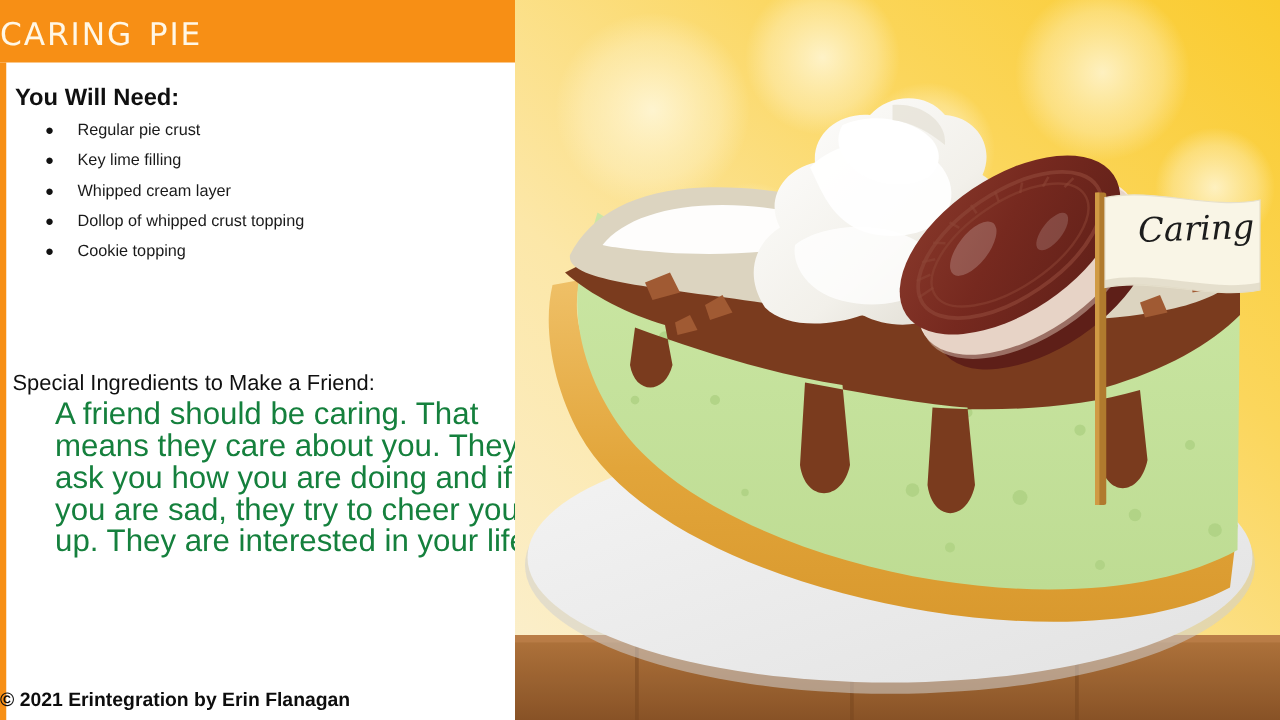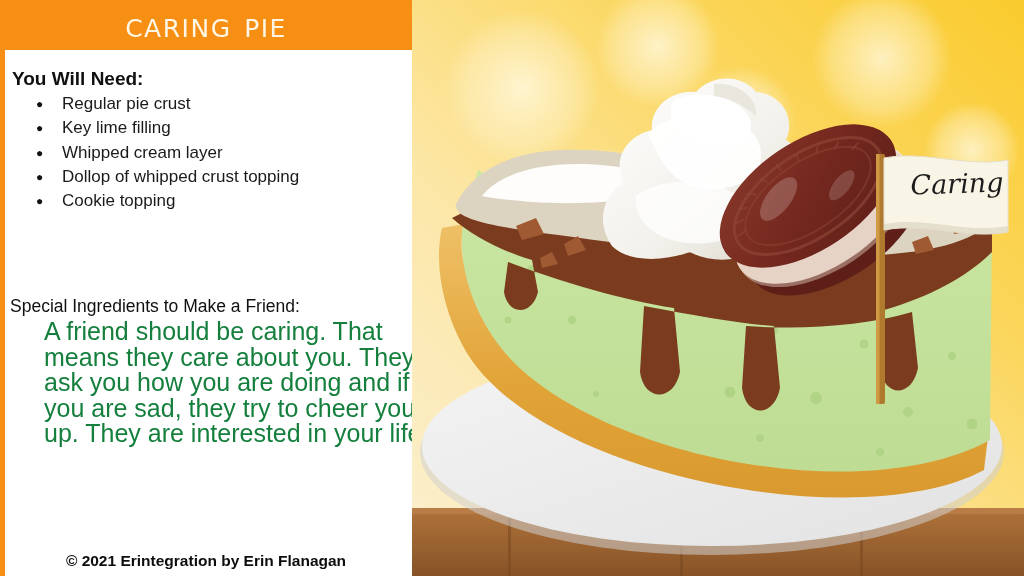--- a/index.html
+++ b/index.html
@@ -10,56 +10,56 @@
   }
   .page { position:relative; width:1024px; height:576px; background:#ffffff; }
 
   
   .left-panel {
     position:absolute; left:0; top:0; width:412px; height:576px;
     background:#ffffff; overflow:hidden;
   }
   .title-bar {
     position:absolute; left:0; top:0; width:412px; height:50px;
-    background:#F78F15; display:flex; align-items:center; justify-content:center;
+    background:#F78F15; display:flex; align-items:center; 
   }
   .title-text {
     color:#FFF7E6; font-size:35px; letter-spacing:1.5px;
     font-family:"DejaVu Sans", sans-serif; font-weight:400;
     text-transform:lowercase; font-variant:small-caps;
   }
   .left-rail {
     position:absolute; left:0; top:50px; width:5px; height:526px; background:#F78F15;
   }
   .need-heading {
     position:absolute; left:12px; top:68px;
     font-size:19px; font-weight:bold; color:#101010;
     font-family:"Liberation Sans", sans-serif;
   }
   .ing-list { position:absolute; left:12px; top:92px; width:396px; list-style:none; }
   .ing-item {
-    position:relative; padding-left:50px; font-size:17px; color:#1a1a1a;
+    position:relative; padding-left:50px; font-size:13px; color:#1a1a1a;
     line-height:24.3px; font-family:"Liberation Sans", sans-serif; white-space:nowrap;
   }
   .ing-item::before {
     content:"\25CF"; position:absolute; left:24px; top:0; font-size:12px; color:#111;
   }
   .special-heading {
     position:absolute; left:10px; top:296px;
     font-size:17.5px; font-weight:normal; color:#101010;
     font-family:"Liberation Sans", sans-serif;
   }
   .special-body {
     position:absolute; left:8px; top:319px; width:400px;
     font-size:25px; line-height:25.5px; color:#15803d;
     font-family:"Liberation Sans", sans-serif;
     margin-left:36px;
   }
   .copyright {
-    position:absolute; left:0; top:552px; width:412px; text-align:center;
+    position:absolute; left:0; top:552px; width:412px; text-align:left;
     font-size:15.5px; font-weight:bold; color:#0d0d0d;
     font-family:"Liberation Sans", sans-serif;
   }
 
   
   .illo { position:absolute; left:412px; top:0; width:612px; height:576px; overflow:hidden; }
   .illo svg { display:block; width:612px; height:576px; }
   .flag-label {
     position:absolute; left:495px; top:168px; width:100px; text-align:center;
     font-size:27px; color:#1c1c1c; font-style:italic;

